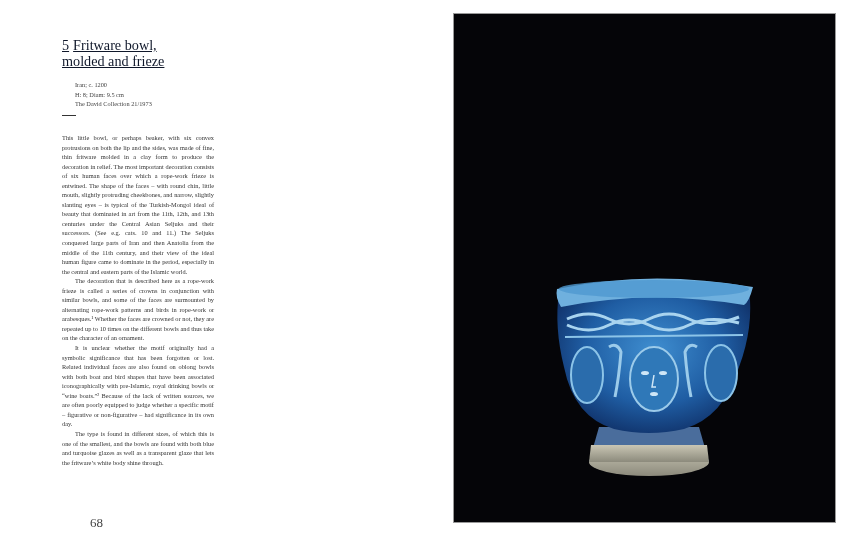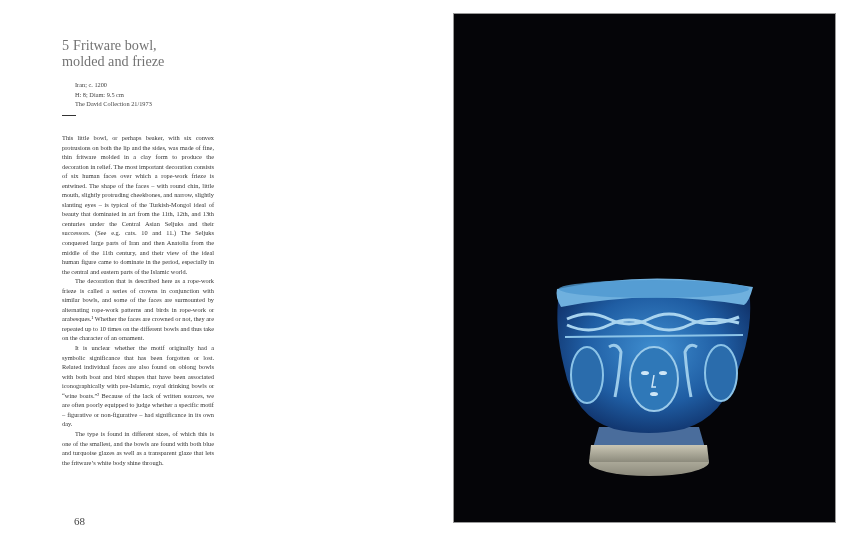--- a/index.html
+++ b/index.html
@@ -1,28 +1,28 @@
 <!DOCTYPE html>
 <html><head>
 <meta charset="utf-8">
 <style>
   html, body { margin:0; padding:0; }
   body { width:850px; height:538px; background:#ffffff; position:relative; overflow:hidden;
          font-family:"Liberation Serif","DejaVu Serif",serif; color:#2a2a2a; }
   .left-page { position:absolute; left:0; top:0; width:440px; height:538px; }
-  .title { position:absolute; left:62px; top:37px; width:200px; font-size:14.2px; line-height:16px; color:#737373; }
+  .title { position:absolute; left:62px; top:37px; width:200px; font-size:14.2px; line-height:16px; color:#0f172a;text-decoration:underline; }
   .title .num { margin-right:4px; }
   .meta { position:absolute; left:75px; top:80px; font-size:6.3px; line-height:9.6px; color:#444; }
   .meta div { white-space:nowrap; }
   .rule { position:absolute; left:62px; top:115px; width:14px; height:1px; background:#333; }
   .body-text { position:absolute; left:62px; top:133px; width:152px; font-size:6.35px; line-height:9.55px;
                text-align:justify; color:#333; hyphens:manual; }
   .body-text p { margin:0; text-indent:0; }
   .body-text p.indent { text-indent:13px; }
-  .page-number { position:absolute; left:46px; top:515px; font-size:11px; color:#444;padding-left:28px; }
+  .page-number { position:absolute; left:62px; top:515px; font-size:13px; color:#444;padding-left:28px; }
   .photo-panel { position:absolute; left:453px; top:13px; width:383px; height:510px; background:#050508;
                  border:0.5px solid #999; box-sizing:border-box; overflow:hidden; }
   .bowl { position:absolute; left:95px; top:253px; width:206px; height:212px; }
 </style>
 </head>
 <body>
 
 <div class="left-page">
   <div class="title">
     <div><span class="num">5</span><span>Fritware bowl,</span></div>

